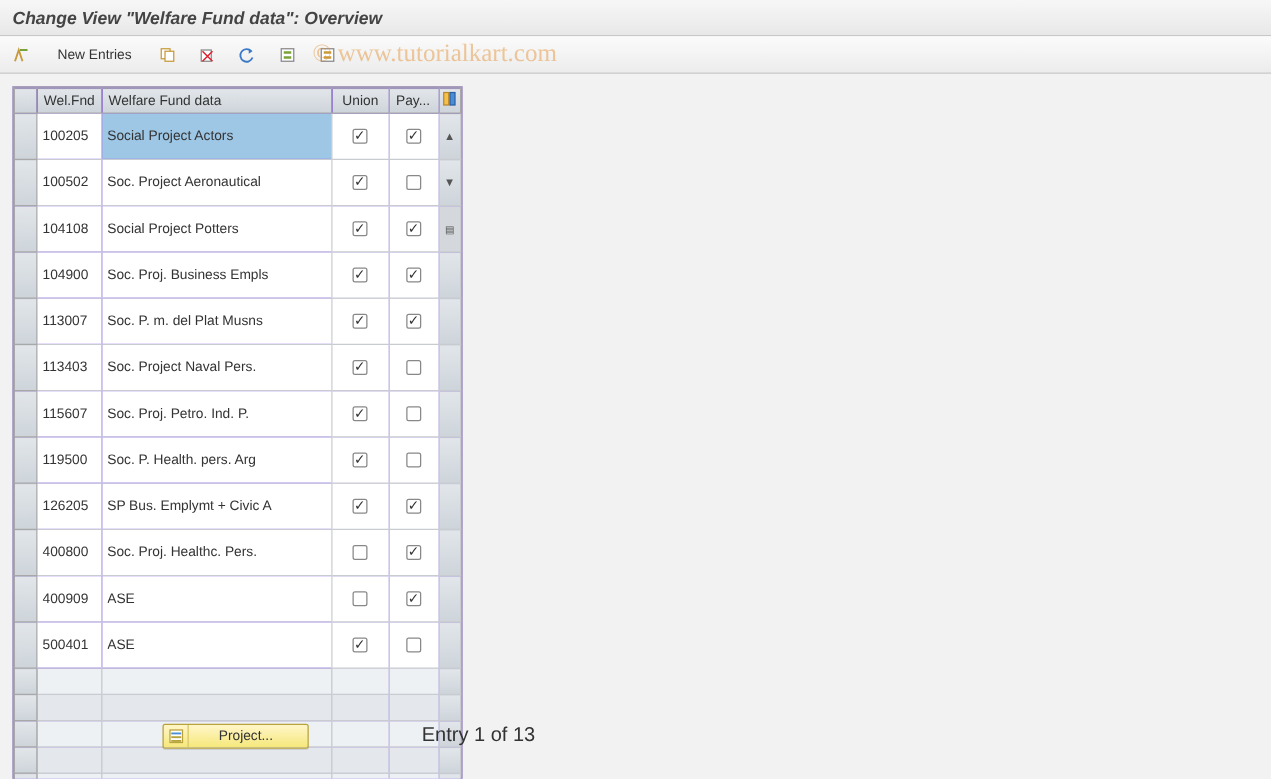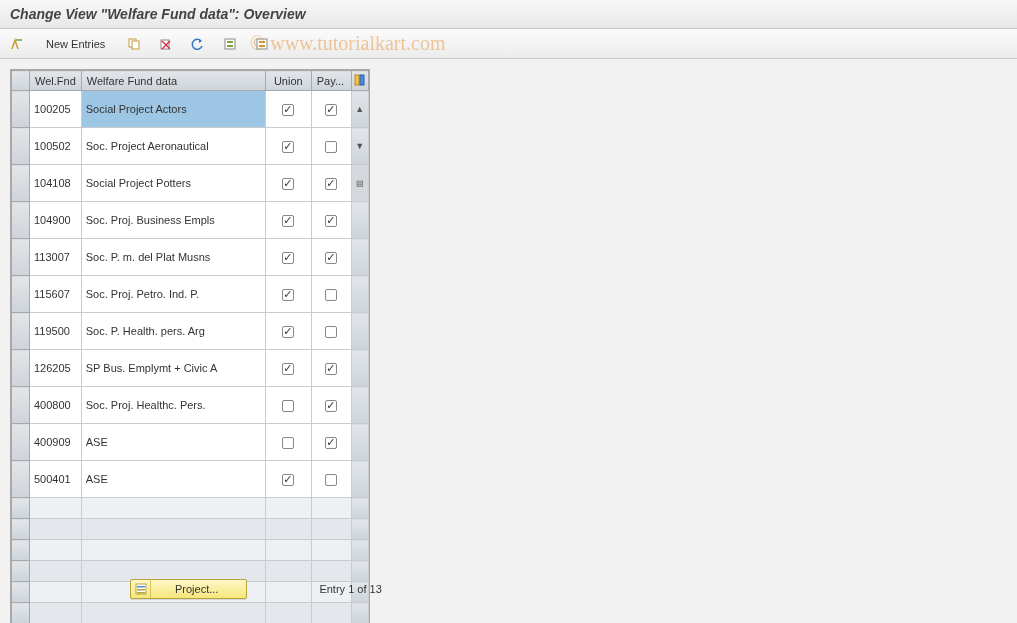--- a/index.html
+++ b/index.html
@@ -158,22 +158,22 @@
     display: inline-flex;
     align-items: center;
     justify-content: center;
     border-right: 1px solid #d6c567;
   }
   .position-btn .pb-label {
     padding: 0 28px 0 24px;
     font-size: 11px;
   }
   .status-text {
-    margin-left: 72px;
-    font-size: 11px;
+    margin-left: 90px;
+    font-size: 16px;
     color: #333;
   }
   .watermark {
     position: absolute;
     top: 32px;
     left: 250px;
     font-size: 20px;
     color: rgba(230,150,60,0.5);
     font-family: Georgia, serif;
     pointer-events: none;
@@ -282,20 +282,28 @@
           <tr>
             <td class="sel-cell col-sel"></td>
             <td class="col-code"><input class="cell-input" value="113007" style=""></td>
             <td class="col-name"><input class="cell-input" value="Soc. P. m. del Plat Musns" style=""></td>
             <td class="col-union center" style="background: rgb(255, 255, 255);"><span class="checkbox checked"></span></td>
             <td class="col-pay center" style="background: rgb(255, 255, 255);"><span class="checkbox checked"></span></td>
             <td class="scroll-cell col-scroll"></td>
           </tr>
           <tr>
             <td class="sel-cell col-sel"></td>
+            <td class="col-code"><input class="cell-input" value="113403" style=""></td>
+            <td class="col-name"><input class="cell-input" value="Soc. Project Naval Pers." style=""></td>
+            <td class="col-union center" style="background: rgb(255, 255, 255);"><span class="checkbox checked"></span></td>
+            <td class="col-pay center" style="background: rgb(255, 255, 255);"><span class="checkbox"></span></td>
+            <td class="scroll-cell col-scroll"></td>
+          </tr>
+          <tr>
+            <td class="sel-cell col-sel"></td>
             <td class="col-code"><input class="cell-input" value="115607" style=""></td>
             <td class="col-name"><input class="cell-input" value="Soc. Proj. Petro. Ind. P." style=""></td>
             <td class="col-union center" style="background: rgb(255, 255, 255);"><span class="checkbox checked"></span></td>
             <td class="col-pay center" style="background: rgb(255, 255, 255);"><span class="checkbox"></span></td>
             <td class="scroll-cell col-scroll"></td>
           </tr>
           <tr>
             <td class="sel-cell col-sel"></td>
             <td class="col-code"><input class="cell-input" value="119500" style=""></td>
             <td class="col-name"><input class="cell-input" value="Soc. P. Health. pers. Arg" style=""></td>

